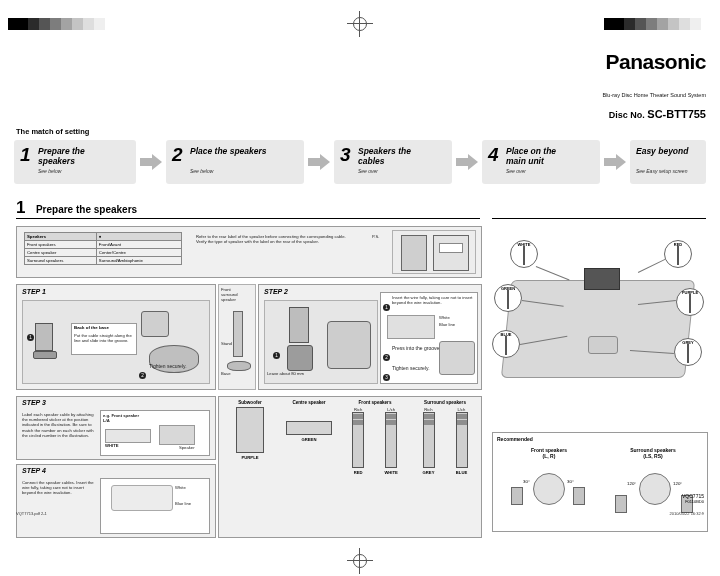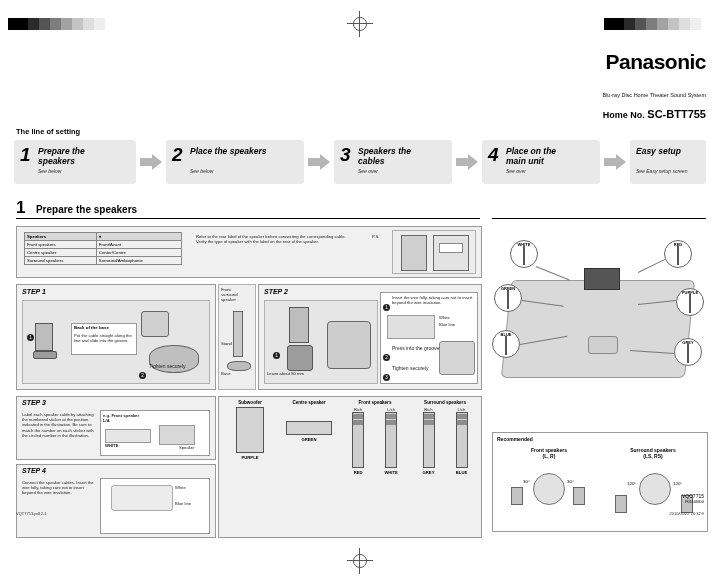--- a/index.html
+++ b/index.html
@@ -115,24 +115,24 @@
   <div class="regmark" style="left:347px;top:11px;">
       <div class="regcirc"></div>
     </div>
   <div class="regmark" style="left:347px;top:548px;">
       <div class="regcirc"></div>
     </div>
 
   <div class="brand">Panasonic</div>
   <div class="subtitle-right">Blu-ray Disc Home Theater Sound System</div>
   <div class="model">
-    <span>Home No.</span>
+    <span>Disc No.</span>
     <b>SC-BTT755</b>
   </div>
-  <div class="order">The line of setting</div>
+  <div class="order">The match of setting</div>
 
   <div class="flow">
     <div class="fbox" style="left:0;width:122px;">
       <div class="fnum">1</div>
       <div class="flabel" style="white-space:pre-line">Prepare the
 speakers</div>
       <div class="fsee">See below</div>
     </div>
     <div class="arrow" style="left:126px;">
         <div></div>
@@ -165,21 +165,21 @@
       <div class="flabel" style="white-space:pre-line">Place on the
 main unit</div>
       <div class="fsee">See over</div>
     </div>
     <div class="arrow" style="left:590px;">
         <div></div>
         <i></i>
       </div>
 
     <div class="fbox" style="left:616px;width:76px;background:#e9e9e9;">
-      <div class="flabel" style="left:6px;white-space:pre-line">Easy setup</div>
+      <div class="flabel" style="left:6px;white-space:pre-line">Easy beyond</div>
       <div class="fsee" style="left:6px;">See Easy setup screen</div>
     </div>
   </div>
 
   <div class="sec" style="left:16px;top:198px;">
     <span class="secnum">1</span>
     <span class="sectxt">Prepare the speakers</span>
   </div>
   <div class="secrule" style="left:16px;top:218px;width:464px;"></div>
 

